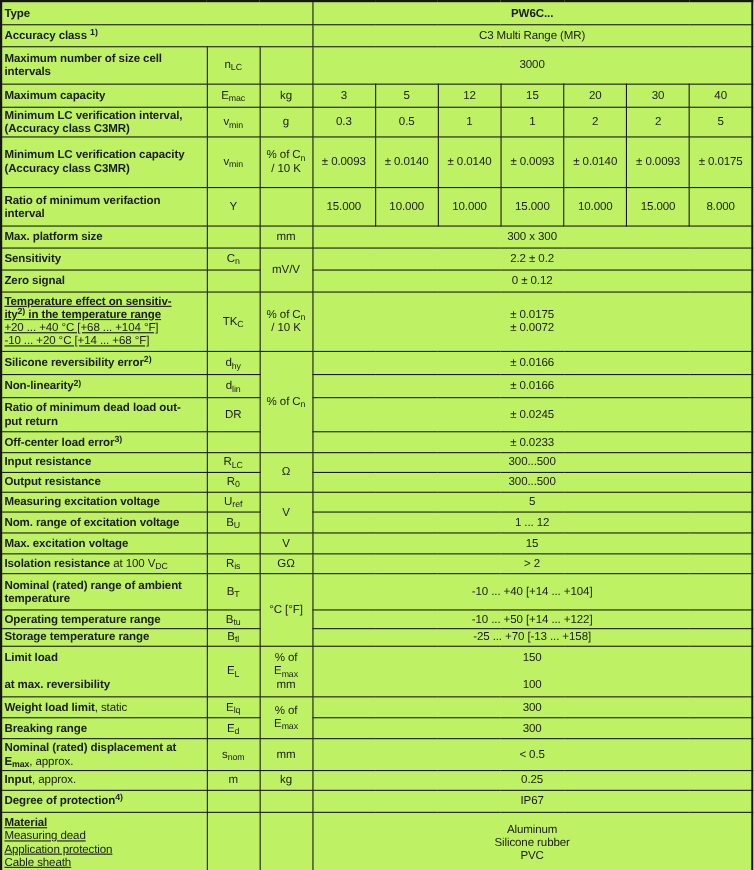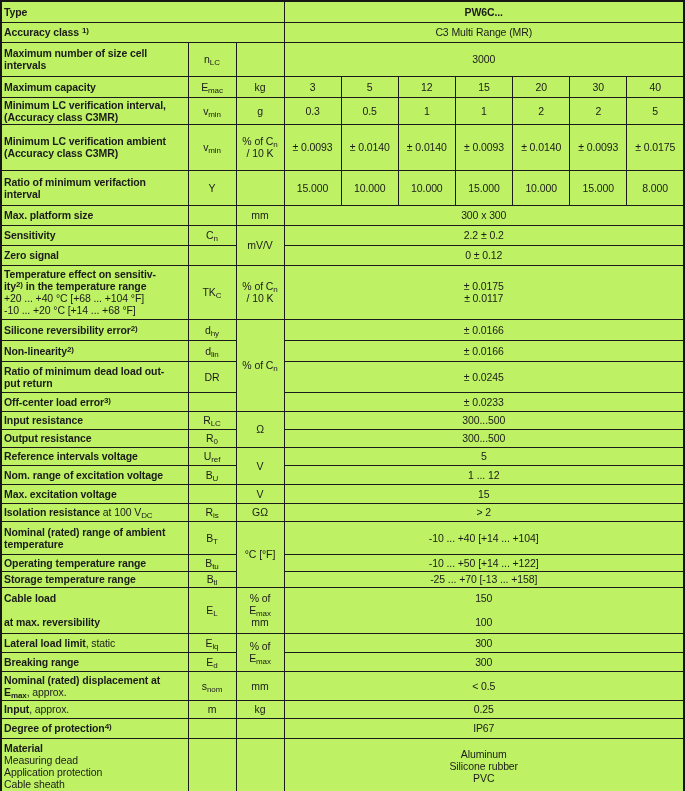--- a/index.html
+++ b/index.html
@@ -12,21 +12,21 @@
     border:2px solid #161616;
   }
   table.spec td{
     border:1.5px solid #1b1b1b;
     font-size:10.5px;line-height:12px;letter-spacing:-0.1px;
     padding:1px 2px;vertical-align:middle;overflow:hidden;
   }
   td.lbl{font-weight:bold;text-align:left;padding-left:4px;}
   td.ctr{text-align:center;}
   td.bold{font-weight:bold;margin-top:12px;}
-  td.top{vertical-align:top;padding-top:2px;}
+  td.top{vertical-align:top;padding-top:2px;text-decoration:underline;}
   td.pt8{padding-top:9px;}
   td.pt14{vertical-align:top;padding-top:15px;}
   .rg{font-weight:normal;}
   .sb{font-size:8px;line-height:0;vertical-align:-2px;}
   .sp{font-size:8px;line-height:0;vertical-align:3.5px;}
 </style>
 </head>
 <body>
 
 <div class="sheet">
@@ -82,21 +82,21 @@
     <td class="ctr"><span>0.3</span></td>
     <td class="ctr"><span>0.5</span></td>
     <td class="ctr"><span>1</span></td>
     <td class="ctr"><span>1</span></td>
     <td class="ctr"><span>2</span></td>
     <td class="ctr"><span>2</span></td>
     <td class="ctr"><span>5</span></td>
   </tr>
 
   <tr style="height:46px">
-    <td class="lbl"><span>Minimum LC verification ambient</span><br><span>(Accuracy class C3MR)</span></td>
+    <td class="lbl"><span>Minimum LC verification capacity</span><br><span>(Accuracy class C3MR)</span></td>
     <td class="ctr"><span>v</span><span class="sb">min</span></td>
     <td class="ctr"><span>% of C</span><span class="sb">n</span><br><span>/ 10 K</span></td>
     <td class="ctr"><span>± 0.0093</span></td>
     <td class="ctr"><span>± 0.0140</span></td>
     <td class="ctr"><span>± 0.0140</span></td>
     <td class="ctr"><span>± 0.0093</span></td>
     <td class="ctr"><span>± 0.0140</span></td>
     <td class="ctr"><span>± 0.0093</span></td>
     <td class="ctr"><span>± 0.0175</span></td>
   </tr>
@@ -131,21 +131,21 @@
   <tr style="height:20px">
     <td class="lbl"><span>Zero signal</span></td>
     <td class="ctr"></td>
     <td class="ctr" colspan="7"><span>0 ± 0.12</span></td>
   </tr>
 
   <tr style="height:54px">
     <td class="lbl top"><span>Temperature effect on sensitiv-</span><br><span>ity</span><span class="sp">2)</span><span> in the temperature range</span><br><span class="rg">+20 ... +40 °C [+68 ... +104 °F]</span><br><span class="rg">-10 ... +20 °C [+14 ... +68 °F]</span></td>
     <td class="ctr"><span>TK</span><span class="sb">C</span></td>
     <td class="ctr"><span>% of C</span><span class="sb">n</span><br><span>/ 10 K</span></td>
-    <td class="ctr pt8" colspan="7"><span>± 0.0175</span><br><span>± 0.0117</span></td>
+    <td class="ctr pt8" colspan="7"><span>± 0.0175</span><br><span>± 0.0072</span></td>
   </tr>
 
   <tr style="height:21px">
     <td class="lbl"><span>Silicone reversibility error</span><span class="sp">2)</span></td>
     <td class="ctr"><span>d</span><span class="sb">hy</span></td>
     <td class="ctr" rowspan="4"><span>% of C</span><span class="sb">n</span></td>
     <td class="ctr" colspan="7"><span>± 0.0166</span></td>
   </tr>
 
   <tr style="height:21px">
@@ -173,21 +173,21 @@
     <td class="ctr" colspan="7"><span>300...500</span></td>
   </tr>
 
   <tr style="height:18px">
     <td class="lbl"><span>Output resistance</span></td>
     <td class="ctr"><span>R</span><span class="sb">0</span></td>
     <td class="ctr" colspan="7"><span>300...500</span></td>
   </tr>
 
   <tr style="height:18px">
-    <td class="lbl"><span>Reference intervals voltage</span></td>
+    <td class="lbl"><span>Measuring excitation voltage</span></td>
     <td class="ctr"><span>U</span><span class="sb">ref</span></td>
     <td class="ctr" rowspan="2"><span>V</span></td>
     <td class="ctr" colspan="7"><span>5</span></td>
   </tr>
 
   <tr style="height:19px">
     <td class="lbl"><span>Nom. range of excitation voltage</span></td>
     <td class="ctr"><span>B</span><span class="sb">U</span></td>
     <td class="ctr" colspan="7"><span>1 ... 12</span></td>
   </tr>
@@ -219,28 +219,28 @@
     <td class="ctr" colspan="7"><span>-10 ... +50 [+14 ... +122]</span></td>
   </tr>
 
   <tr style="height:16px">
     <td class="lbl"><span>Storage temperature range</span></td>
     <td class="ctr"><span>B</span><span class="sb">tl</span></td>
     <td class="ctr" colspan="7"><span>-25 ... +70 [-13 ... +158]</span></td>
   </tr>
 
   <tr style="height:46px">
-    <td class="lbl"><span>Cable load</span><br><br><span>at max. reversibility</span></td>
+    <td class="lbl"><span>Limit load</span><br><br><span>at max. reversibility</span></td>
     <td class="ctr"><span>E</span><span class="sb">L</span></td>
     <td class="ctr"><span>% of</span><br><span>E</span><span class="sb">max</span><br><span>mm</span></td>
     <td class="ctr" colspan="7"><span>150</span><br><br><span>100</span></td>
   </tr>
 
   <tr style="height:19px">
-    <td class="lbl"><span>Lateral load limit</span><span class="rg">, static</span></td>
+    <td class="lbl"><span>Weight load limit</span><span class="rg">, static</span></td>
     <td class="ctr"><span>E</span><span class="sb">lq</span></td>
     <td class="ctr" rowspan="2"><span>% of</span><br><span>E</span><span class="sb">max</span></td>
     <td class="ctr" colspan="7"><span>300</span></td>
   </tr>
 
   <tr style="height:19px">
     <td class="lbl"><span>Breaking range</span></td>
     <td class="ctr"><span>E</span><span class="sb">d</span></td>
     <td class="ctr" colspan="7"><span>300</span></td>
   </tr>

